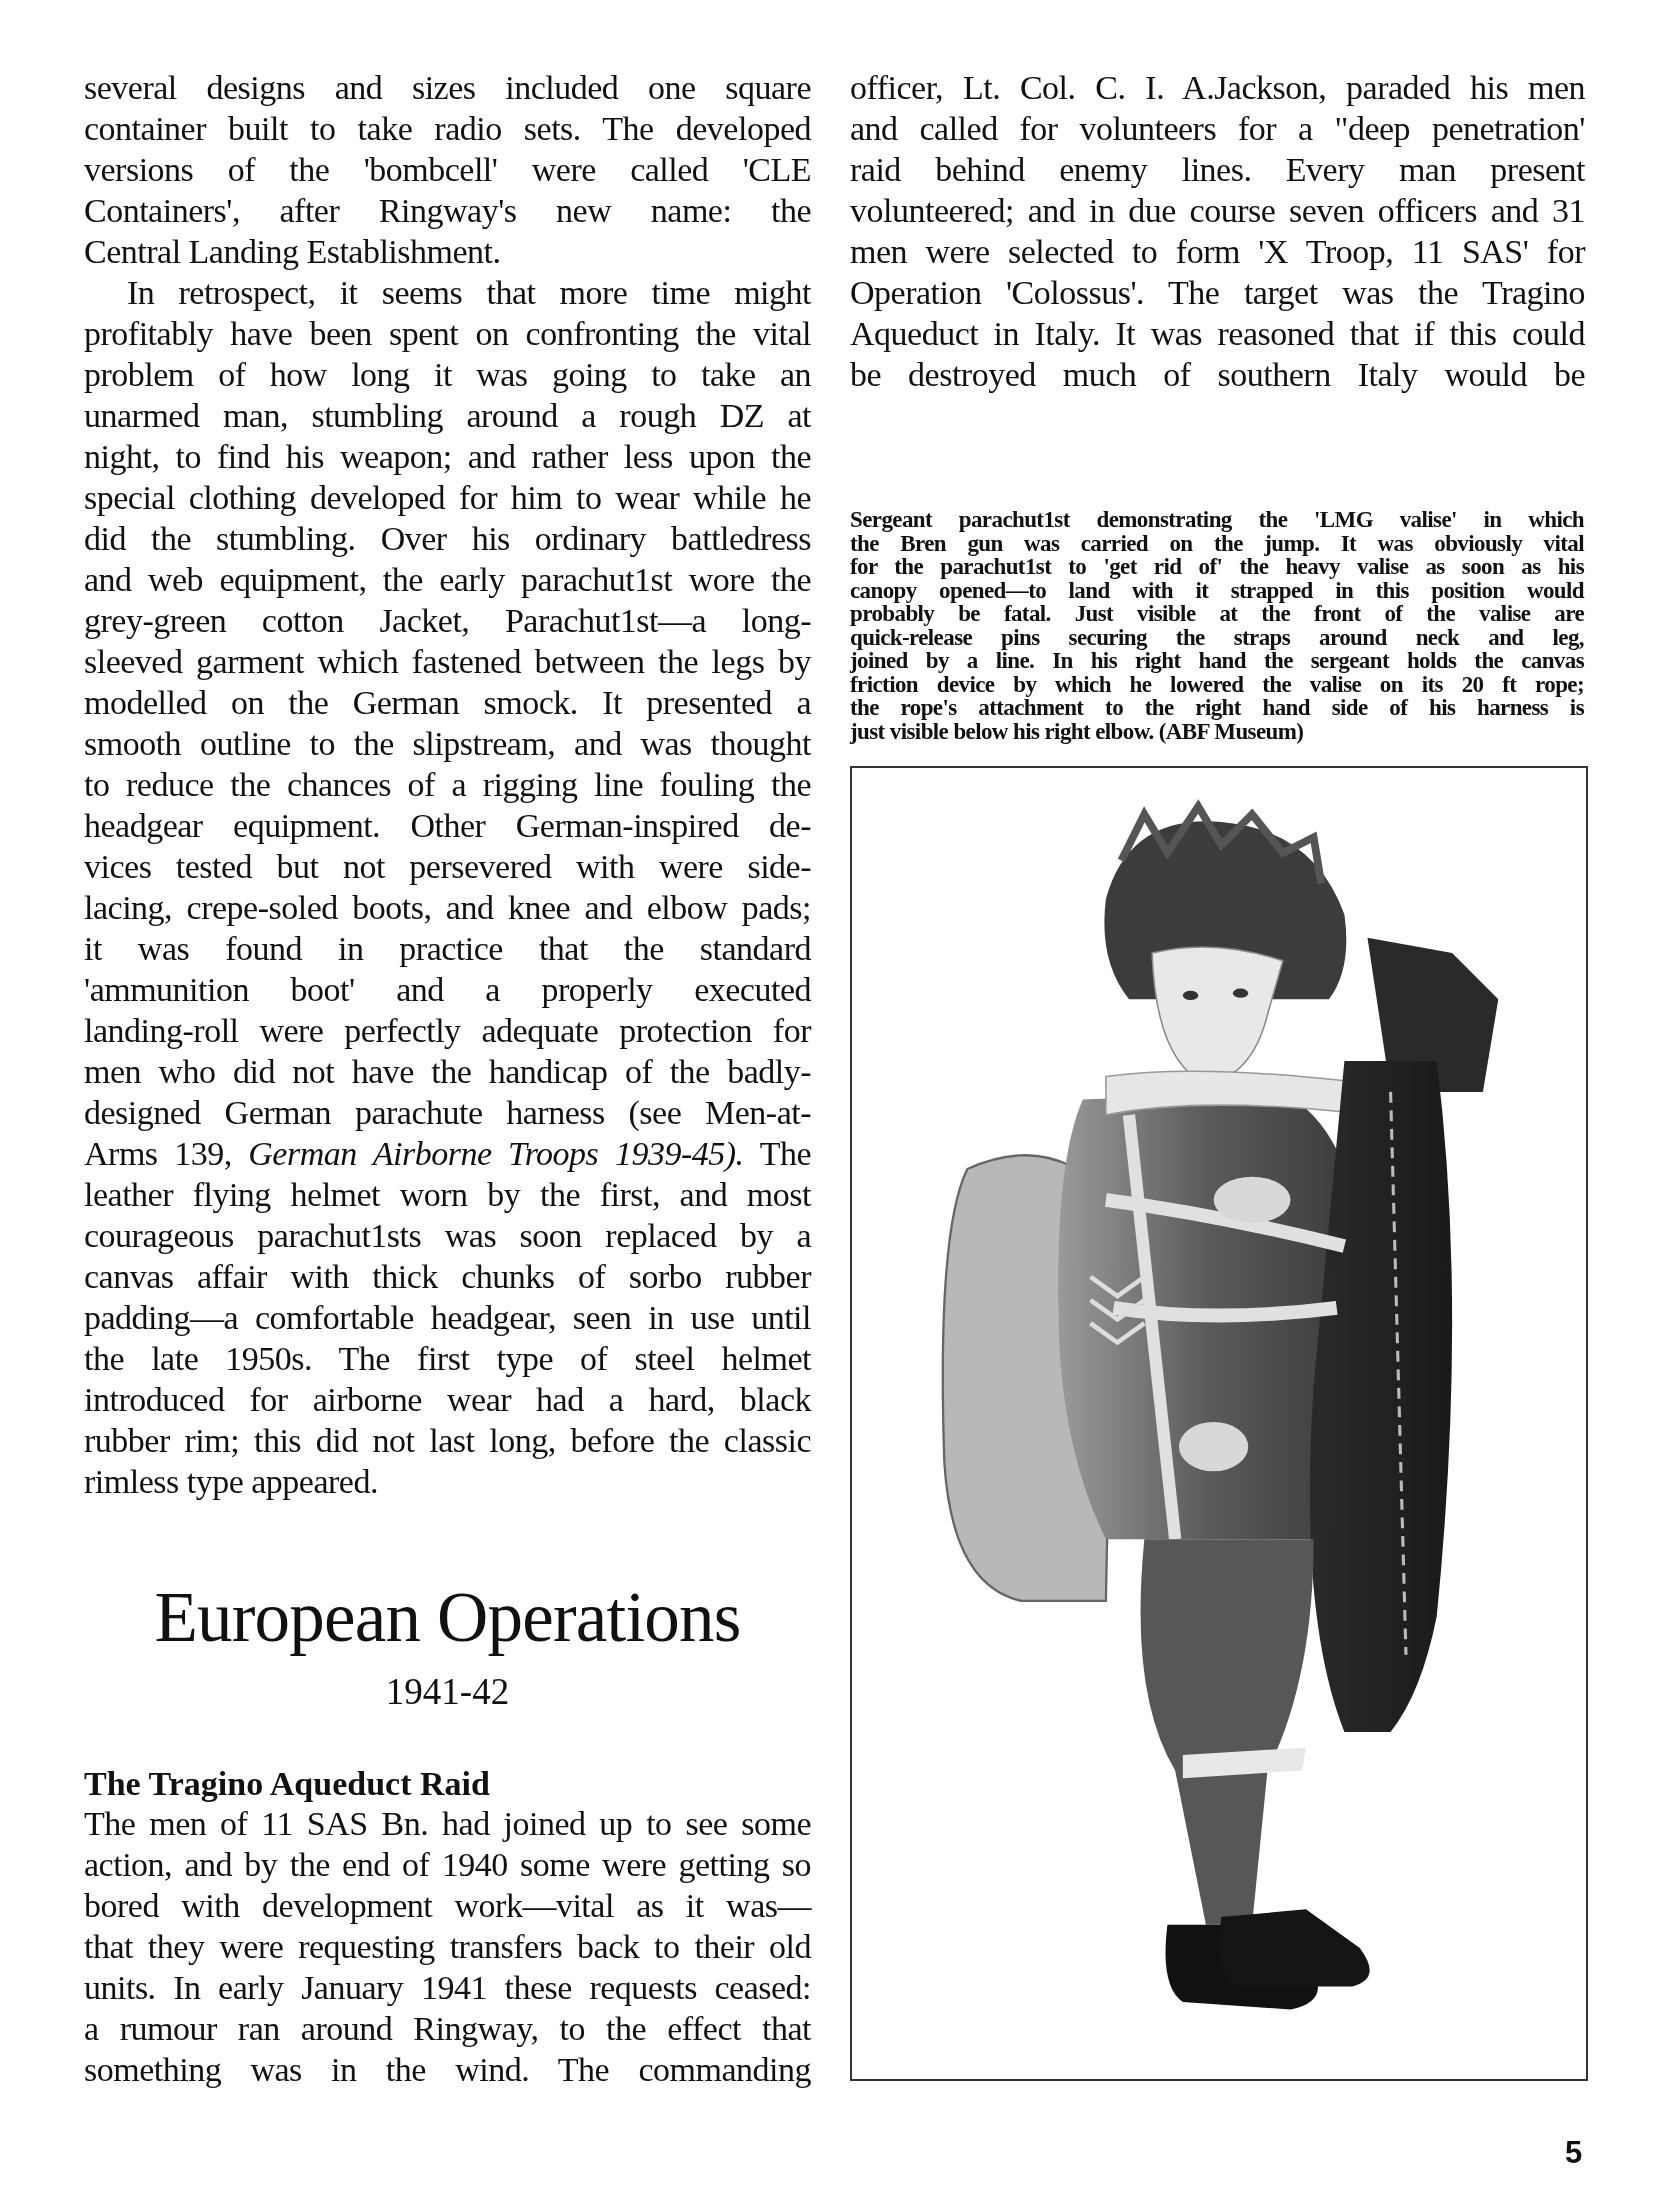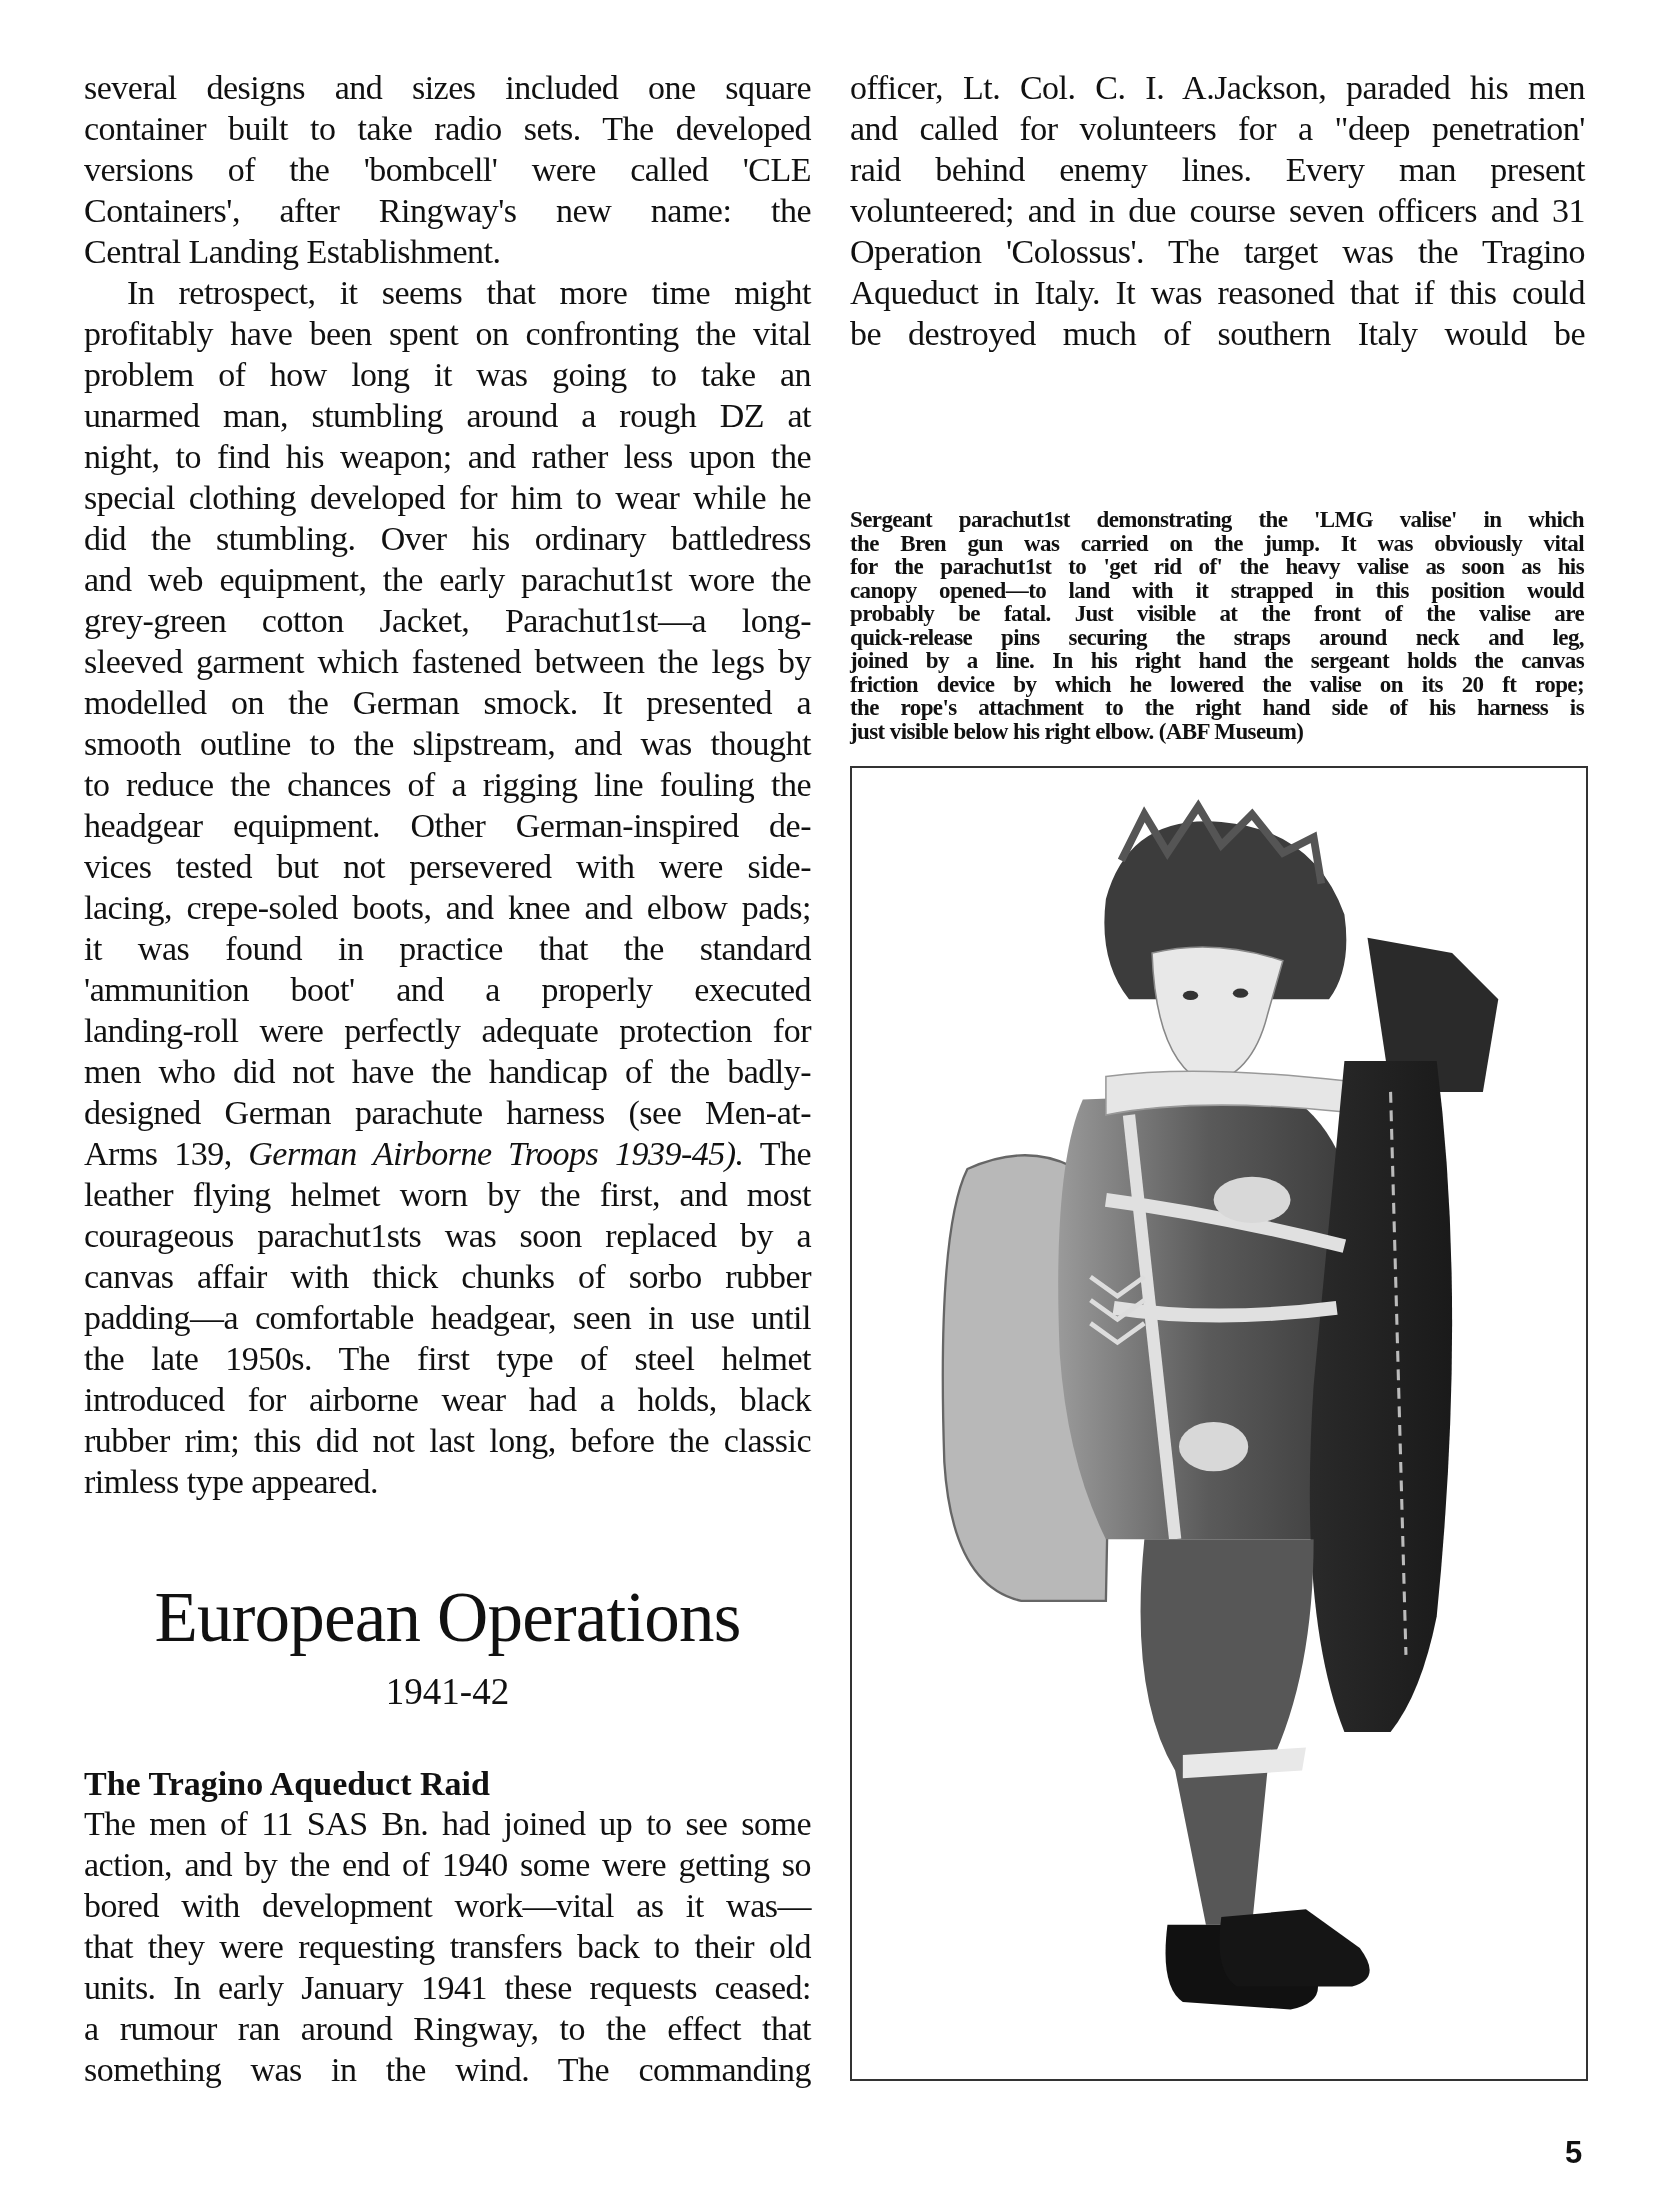--- a/index.html
+++ b/index.html
@@ -87,21 +87,21 @@
     <span class="line">'ammunition boot' and a properly executed</span>
     <span class="line">landing-roll were perfectly adequate protection for</span>
     <span class="line">men who did not have the handicap of the badly-</span>
     <span class="line">designed German parachute harness (see Men-at-</span>
     <span class="line"><span>Arms 139, </span><em>German Airborne Troops 1939-45).</em><span> The</span></span>
     <span class="line">leather flying helmet worn by the first, and most</span>
     <span class="line">courageous parachut1sts was soon replaced by a</span>
     <span class="line">canvas affair with thick chunks of sorbo rubber</span>
     <span class="line">padding—a comfortable headgear, seen in use until</span>
     <span class="line">the late 1950s. The first type of steel helmet</span>
-    <span class="line">introduced for airborne wear had a holds, black</span>
+    <span class="line">introduced for airborne wear had a hard, black</span>
     <span class="line">rubber rim; this did not last long, before the classic</span>
     <span class="line last">rimless type appeared.</span>
   </p>
 </div>
 
 <div class="section-title">European Operations</div>
 <div class="section-years">1941-42</div>
 <div class="sub-heading">The Tragino Aqueduct Raid</div>
 
 <div class="left-bottom">
@@ -115,20 +115,21 @@
     <span class="line">something was in the wind. The commanding</span>
   </p>
 </div>
 
 <div class="col col-right">
   <p class="body-text">
     <span class="line">officer, Lt. Col. C. I. A.Jackson, paraded his men</span>
     <span class="line">and called for volunteers for a "deep penetration'</span>
     <span class="line">raid behind enemy lines. Every man present</span>
     <span class="line">volunteered; and in due course seven officers and 31</span>
+    <span class="line">men were selected to form 'X Troop, 11 SAS' for</span>
     <span class="line">Operation 'Colossus'. The target was the Tragino</span>
     <span class="line">Aqueduct in Italy. It was reasoned that if this could</span>
     <span class="line">be destroyed much of southern Italy would be</span>
   </p>
 </div>
 
 <div class="caption">
   <span class="line">Sergeant parachut1st demonstrating the 'LMG valise' in which</span>
   <span class="line">the Bren gun was carried on the jump. It was obviously vital</span>
   <span class="line">for the parachut1st to 'get rid of' the heavy valise as soon as his</span>

